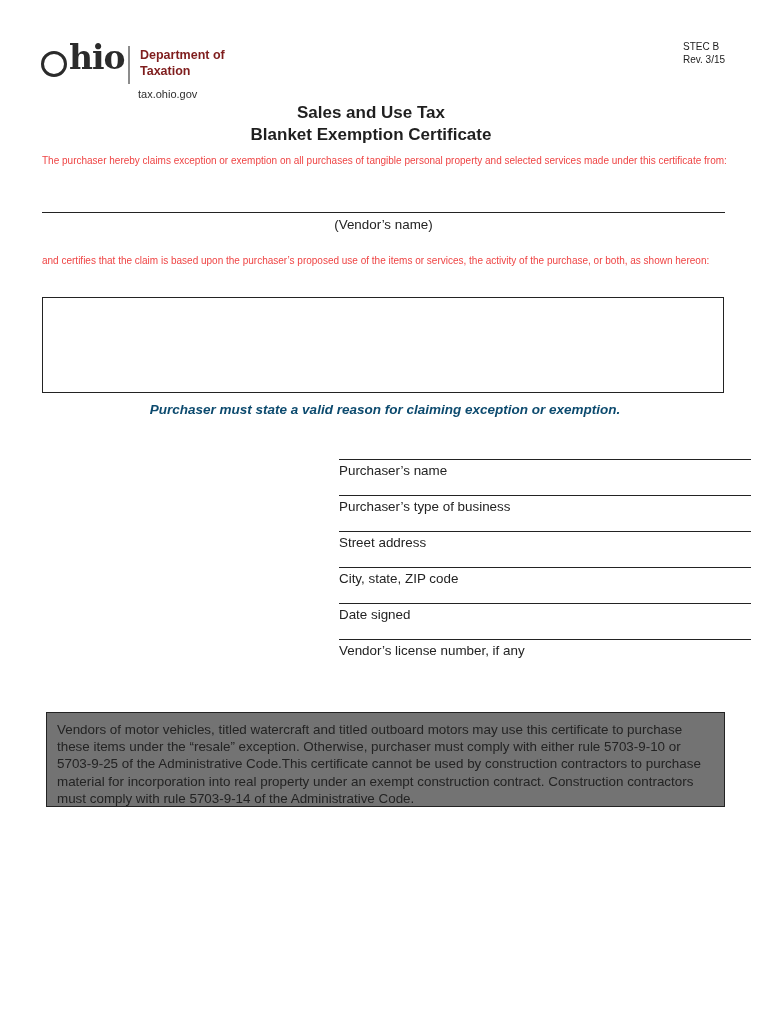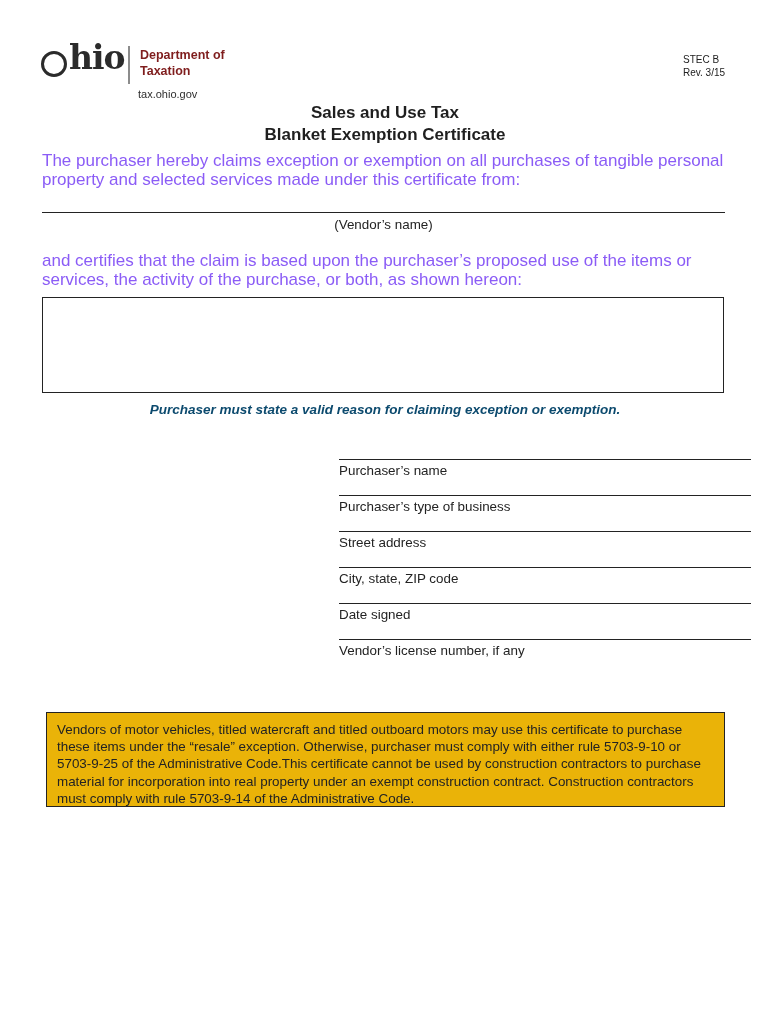--- a/index.html
+++ b/index.html
@@ -36,32 +36,32 @@
     position: absolute; left: 100px; top: 4px;
     font-size: 12.5px; font-weight: bold; line-height: 15.5px; color: #7f1d1d;
     white-space: nowrap;
   }
   .logo-site {
     position: absolute; left: 98px; top: 44px;
     font-size: 11px; color: #2e2e2e; white-space: nowrap;
   }
   .form-code {
     position: absolute; left: 683px; top: 41px;
-    font-size: 10px; line-height: 12.5px; color: #222; white-space: nowrap; margin-top: 13px;
+    font-size: 10px; line-height: 12.5px; color: #222; white-space: nowrap;
   }
 
   
   .doc-title {
-    position: absolute; left: 42px; top: 102px; width: 686px;
+    position: absolute; left: 28px; top: 102px; width: 686px;
     text-align: center; font-weight: bold; font-size: 17px; line-height: 21.5px;
     color: #1f1f1f;
   }
 
   
-  .para { position: absolute; left: 42px; width: 688px; font-size: 17px; line-height: 19px; color: #8b5cf6; }
+  .para { position: absolute; left: 42px; width: 688px; font-size: 10px; line-height: 19px; color: #ef4444; }
   .para-1 { top: 151px; }
   .para-2 { top: 251px; }
 
   
   .vendor-line {
     position: absolute; left: 42px; top: 212px; width: 683px;
     border-top: 1.5px solid #232323; height: 10px;
   }
   .vendor-caption {
     position: absolute; left: 42px; top: 217px; width: 683px;
@@ -84,21 +84,21 @@
   .field-row { position: relative; height: 36px; border-top: 1.6px solid #232323; }
   .field-label { display: inline-block; padding-top: 3px; font-size: 13.4px; color: #232323; }
   .field-label-secondary {
     position: absolute; left: 285px; top: 0; padding-top: 3px;
     font-size: 13.4px; color: #232323;
   }
 
   
   .footer-box {
     position: absolute; left: 46px; top: 712px; width: 679px; height: 95px;
-    border: 1.7px solid #232323; background: #eab308;
+    border: 1.7px solid #232323; background: #737373;
     padding: 8px 6px 0 10px;
   }
   .footer-text { font-size: 13.4px; line-height: 17.2px; color: #232323; }
 </style>
 </head>
 <body>
 
 <div class="page">
 
   <div class="logo-block">

